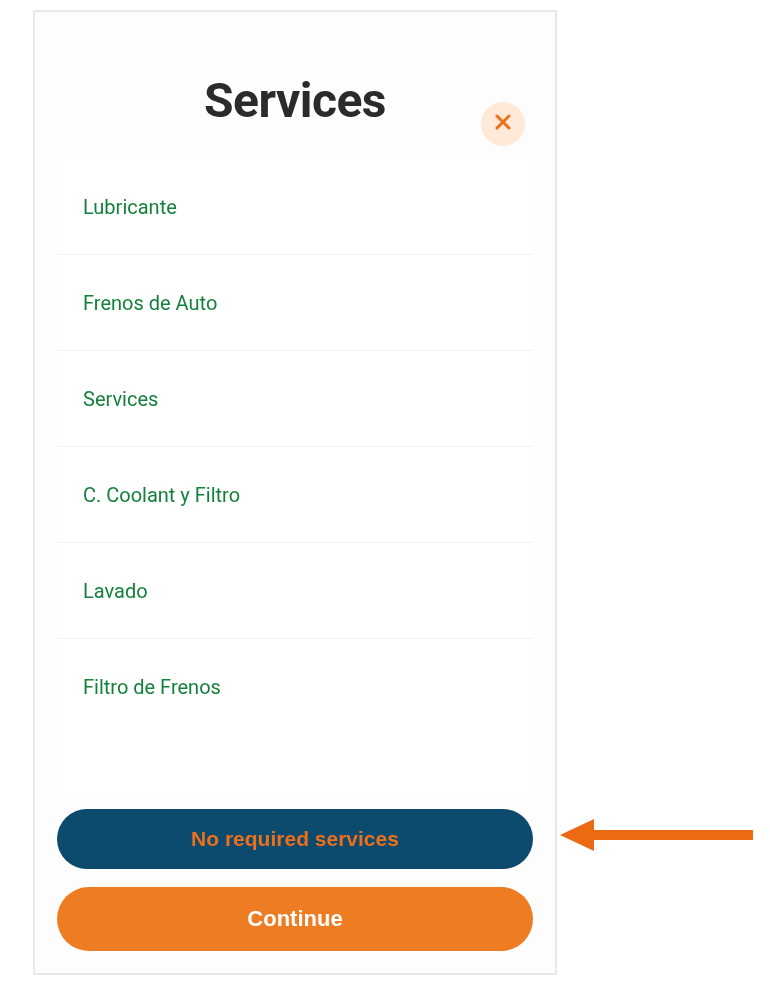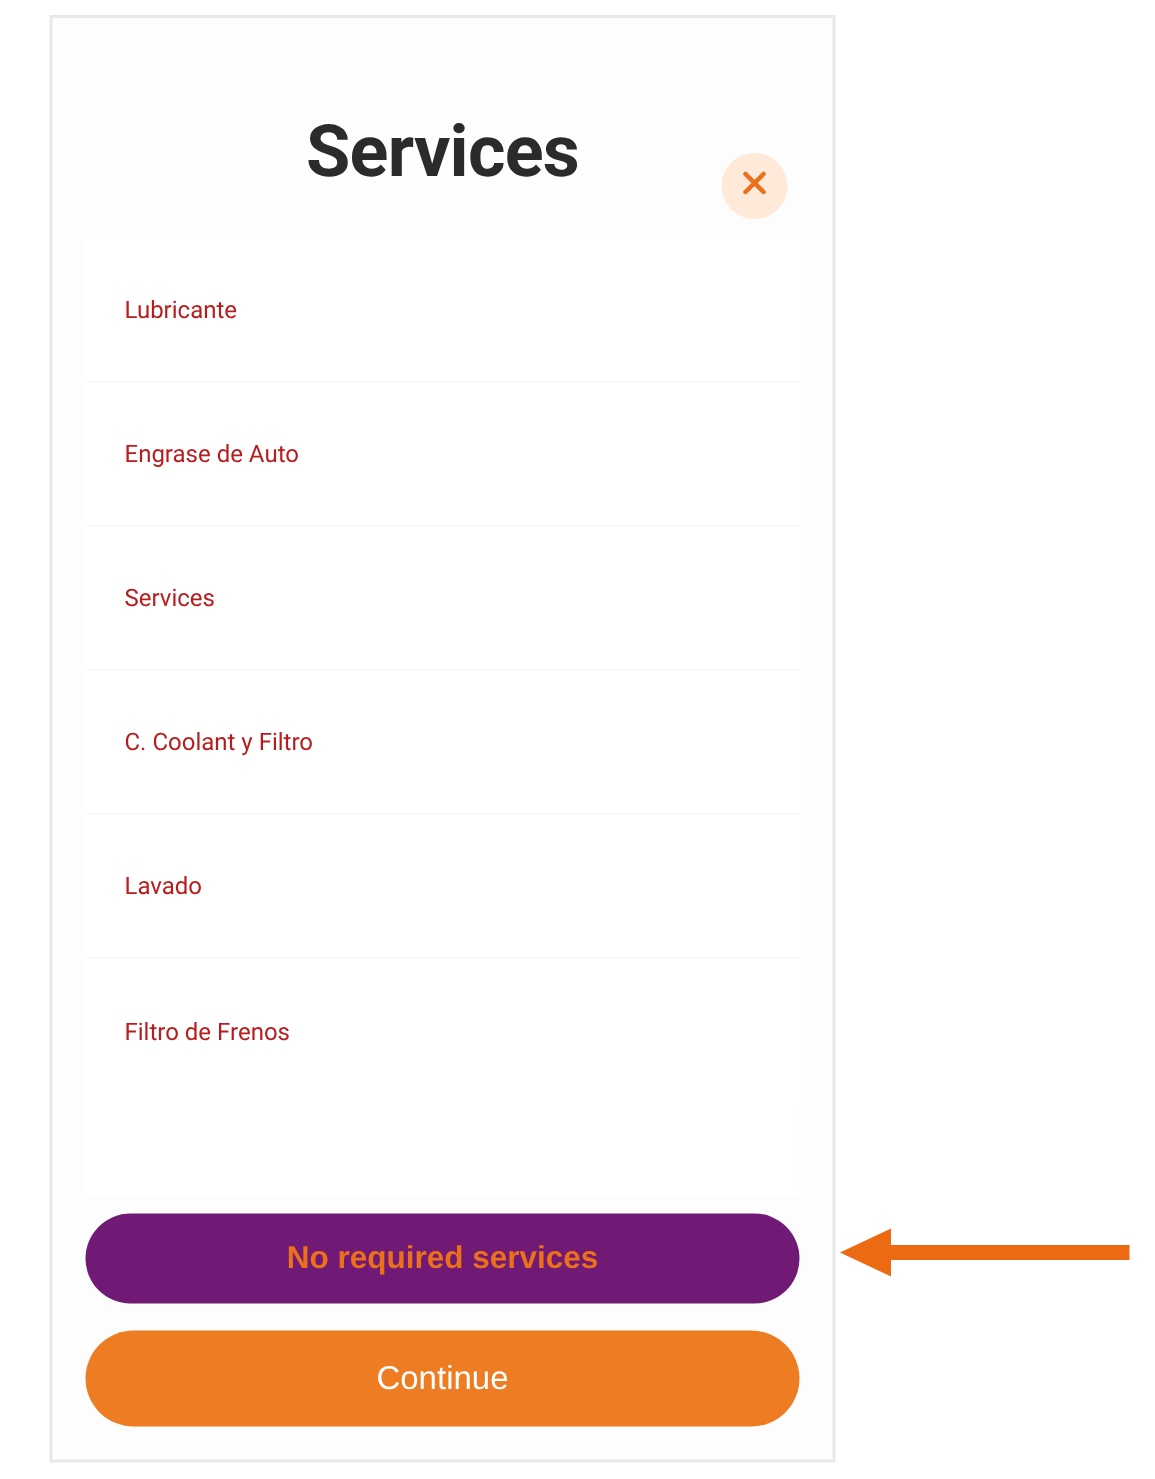--- a/index.html
+++ b/index.html
@@ -60,54 +60,54 @@
     margin: 10px 22px 0 22px;
     flex: 1;
     background: #ffffff;
   }
   .service-item {
     height: 96px;
     display: flex;
     align-items: center;
     padding: 0 26px;
     border-bottom: 1px solid #f2f2f2;
-    font-size: 16px;
-    color: #b91c1c;
+    font-size: 20px;
+    color: #15803d;
     background: #ffffff;
     cursor: pointer;
   }
   .service-item:last-child {
     border-bottom: none;
   }
   .footer-area {
     padding: 12px 22px 22px 22px;
     display: flex;
     flex-direction: column;
     gap: 18px;
   }
   .btn-light {
     height: 60px;
     border-radius: 40px;
-    background: #701a75;
+    background: #0c4a6e;
     color: #ec6f1a;
     font-size: 21px;
     font-weight: 600;
     display: flex;
     align-items: center;
     justify-content: center;
     cursor: pointer;
     border: none;
   }
   .btn-primary {
     height: 64px;
     border-radius: 40px;
     background: #ee7c22;
     color: #ffffff;
     font-size: 22px;
-    font-weight: 400;
+    font-weight: 700;
     display: flex;
     align-items: center;
     justify-content: center;
     cursor: pointer;
     border: none;
   }
   .arrow-annotation {
     position: absolute;
     left: 558px;
     top: 815px;
@@ -129,21 +129,21 @@
       </span>
     </div>
     <div class="title">Services</div>
   </div>
 
   <div class="list-area">
     <div class="service-item">
       <span>Lubricante</span>
     </div>
     <div class="service-item">
-      <span>Engrase de Auto</span>
+      <span>Frenos de Auto</span>
     </div>
     <div class="service-item">
       <span>Services</span>
     </div>
     <div class="service-item">
       <span>C. Coolant y Filtro</span>
     </div>
     <div class="service-item">
       <span>Lavado</span>
     </div>

